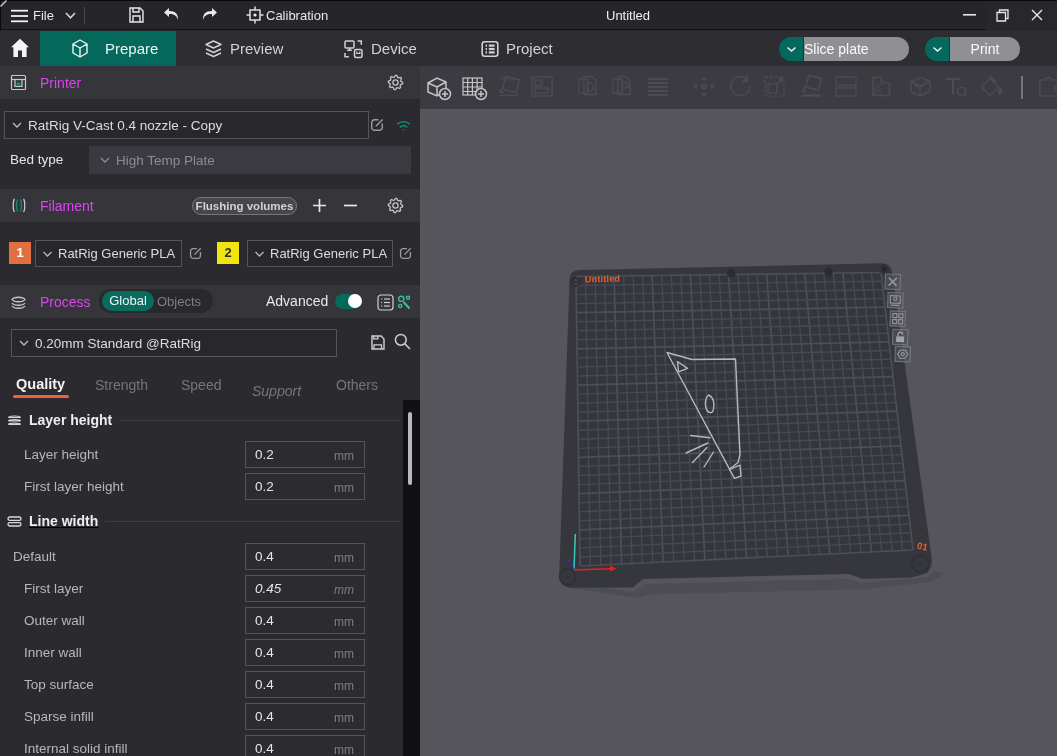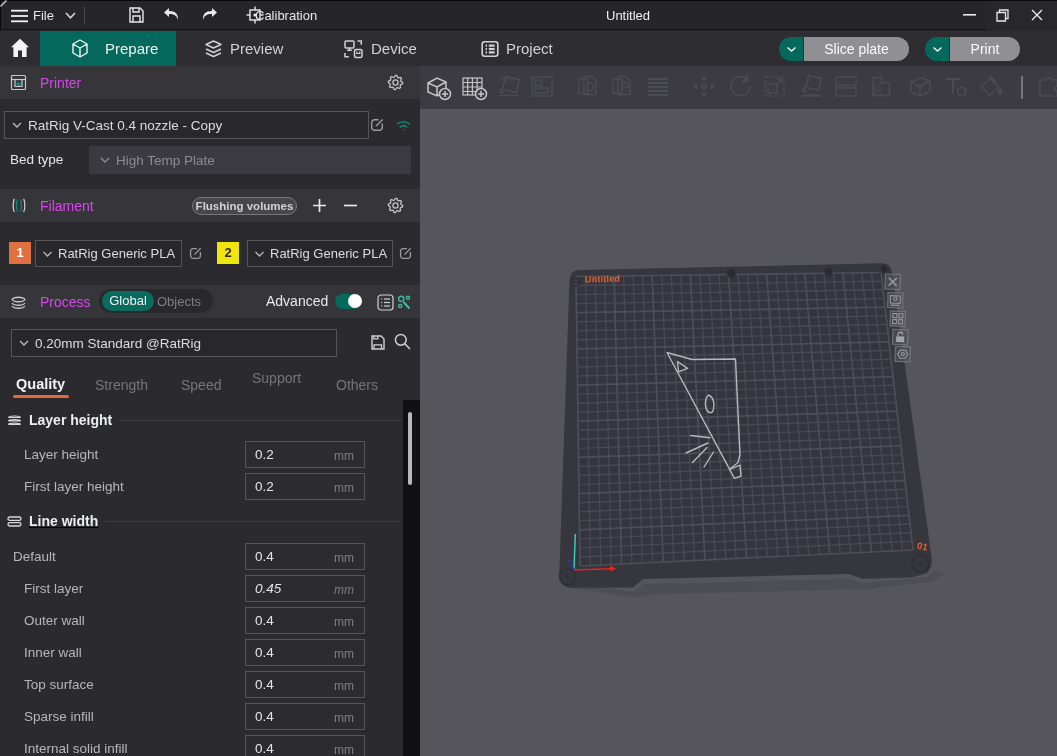--- a/index.html
+++ b/index.html
@@ -73,21 +73,21 @@
   <svg class="abs" style="left:246px; top:6px;" width="18" height="18" viewBox="0 0 18 18">
       <g stroke="#e8e8ea" stroke-width="1.4" fill="none">
         <rect x="4" y="4" width="10" height="10"></rect>
         <line x1="9" y1="0.5" x2="9" y2="4"></line>
         <line x1="9" y1="14" x2="9" y2="17.5"></line>
         <line x1="0.5" y1="9" x2="4" y2="9"></line>
         <line x1="14" y1="9" x2="17.5" y2="9"></line>
         <circle cx="9" cy="9" r="1.6" fill="#e8e8ea" stroke="none"></circle>
       </g>
     </svg>
-  <span class="abs" style="left:255px; top:8px; font-size:13px;">Calibration</span>
+  <span class="abs" style="left:266px; top:8px; font-size:13px;">Calibration</span>
   <span class="abs" style="left:606px; top:8px; font-size:13px; color:#f0f0f2;">Untitled</span>
 
   <svg class="abs" style="left:963px; top:14px;" width="13" height="2" viewBox="0 0 13 2">
       <rect width="13" height="1.6" fill="#e8e8ea"></rect>
     </svg>
   <svg class="abs" style="left:996px; top:9px;" width="13" height="13" viewBox="0 0 13 13">
       <path d="M1 3.5 h8.5 v8.5 h-8.5 z M3.5 3.5 v-2.5 h8.5 v8.5 h-2.5" fill="none" stroke="#e8e8ea" stroke-width="1.3"></path>
     </svg>
   <svg class="abs" style="left:1031px; top:9px;" width="12" height="12" viewBox="0 0 12 12">
       <path d="M1 1 L11 11 M11 1 L1 11" stroke="#e8e8ea" stroke-width="1.4"></path>
@@ -134,21 +134,21 @@
           <line x1="7.8" y1="12.4" x2="13.6" y2="12.4"></line>
         </g>
       </g>
     </svg>
   <span class="abs" style="left:506px; top:9px; color:#d2d2d6; font-size:15px;">Project</span>
 
   <div class="abs" style="left:779px; top:6px; width:24px; height:24px; background:#04695c; border-radius:12px 0 0 12px;"></div>
   <svg class="abs" style="left:786px; top:15px;" width="11" height="7" viewBox="0 0 11 7">
       <path d="M1.5 1.5 L5.5 5 L9.5 1.5" fill="none" stroke="#eef4f2" stroke-width="1.5"></path>
     </svg>
-  <div class="abs" style="left:804px; top:6px; width:105px; height:24px; background:#909094; border-radius:0 12px 12px 0; color:#fafafa; font-size:14px; text-align:center; line-height:24px;">Slice plate</div>
+  <div class="abs" style="left:804px; top:6px; width:105px; height:24px; background:#909094; border-radius:0 12px 12px 0; color:#fafafa; font-size:14px; line-height:24px;">Slice plate</div>
   <div class="abs" style="left:925px; top:6px; width:24px; height:24px; background:#04695c; border-radius:12px 0 0 12px;"></div>
   <svg class="abs" style="left:932px; top:15px;" width="11" height="7" viewBox="0 0 11 7">
       <path d="M1.5 1.5 L5.5 5 L9.5 1.5" fill="none" stroke="#eef4f2" stroke-width="1.5"></path>
     </svg>
   <div class="abs" style="left:950px; top:6px; width:70px; height:24px; background:#909094; border-radius:0 12px 12px 0; color:#fafafa; font-size:14px; text-align:center; line-height:24px;">Print</div>
 </div>
 
 <div id="leftpanel">
 
   <div class="hdr" style="top:0; height:33px;">
@@ -292,21 +292,21 @@
     </svg>
   <svg class="abs" style="left:394px; top:267px;" width="17" height="17" viewBox="0 0 17 17">
       <circle cx="6.8" cy="6.8" r="5.4" fill="none" stroke="#d0d0d4" stroke-width="1.5"></circle>
       <line x1="10.8" y1="10.8" x2="16" y2="16" stroke="#d0d0d4" stroke-width="1.6"></line>
     </svg>
 
   <span class="abs" style="left:16px; top:310px; color:#f2f2f4; font-size:14.5px; font-weight:bold;">Quality</span>
   <div class="abs" style="left:13px; top:329px; width:56px; height:3px; background:#e8663e; border-radius:2px;"></div>
   <span class="abs tabtxt" style="left:95px; top:311px;">Strength</span>
   <span class="abs tabtxt" style="left:181px; top:311px;">Speed</span>
-  <span class="abs tabtxt" style="left:252px; top:304px;">Support</span>
+  <span class="abs tabtxt" style="left:252px; top:317px;font-style:italic;">Support</span>
   <span class="abs tabtxt" style="left:336px; top:311px;">Others</span>
 
   <div class="abs" style="left:403px; top:334px; width:17px; height:356px; background:#111113;"></div>
   <div class="abs" style="left:408px; top:346px; width:4px; height:73px; background:#b9b9bd; border-radius:2px;"></div>
 
   <div class="sect" style="left:7px; top:346px; width:394px;">
     <svg width="15" height="13" viewBox="0 0 15 13">
         <g fill="none" stroke="#d8d8dc" stroke-width="1.2">
           <path d="M1.5 3.5 h12 M1.5 3.5 C1.5 1.5 13.5 1.5 13.5 3.5"></path>
           <path d="M1.5 7 h12 M1.5 7 C1.5 5.2 13.5 5.2 13.5 7"></path>

